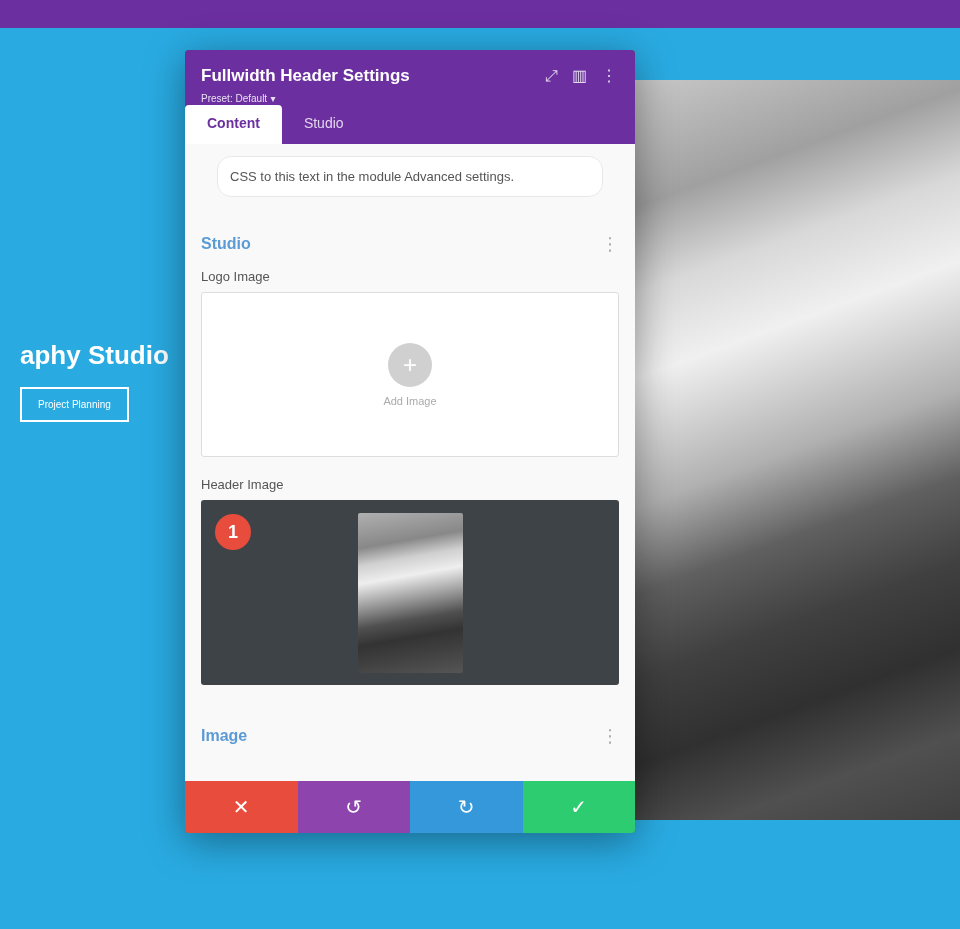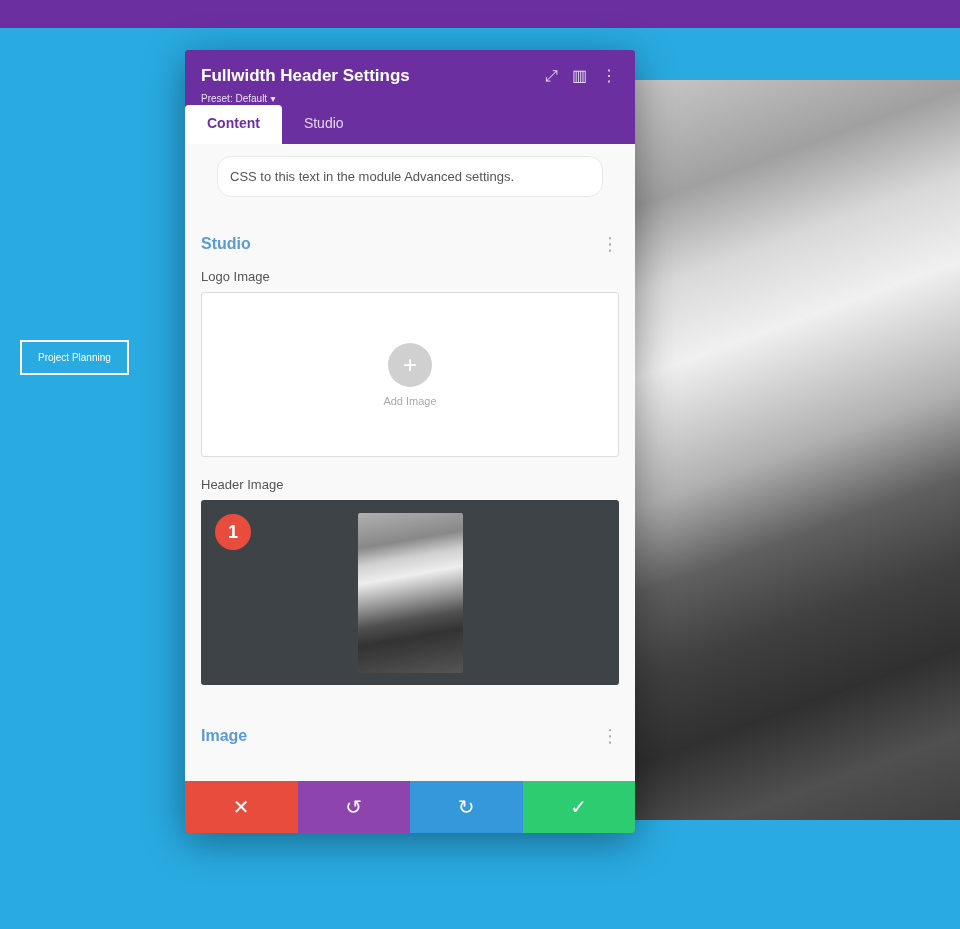--- a/index.html
+++ b/index.html
@@ -355,20 +355,21 @@
 
 <div class="top-bar"></div>
 
 <div class="page-bg">
 
   <div class="bg-photo">
     <div class="bg-photo-inner"></div>
   </div>
 
   <div class="page-text">
+    <div class="page-title">aphy Studio</div>
     <button class="page-button">Project Planning</button>
   </div>
 </div>
 
 <div class="modal">
 
   <div class="modal-header">
     <div class="modal-header-top">
       <span class="modal-title">Fullwidth Header Settings</span>
       <div class="modal-header-icons">

